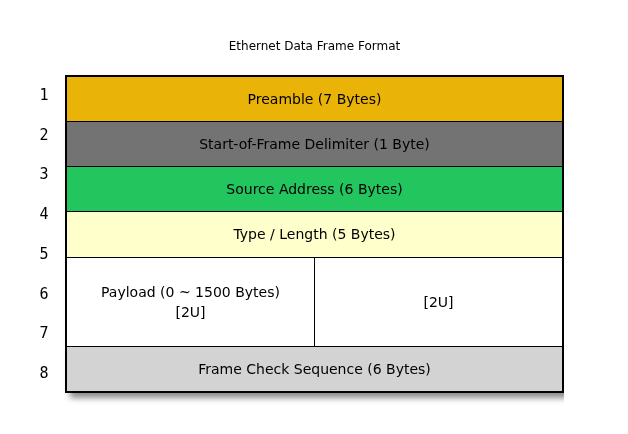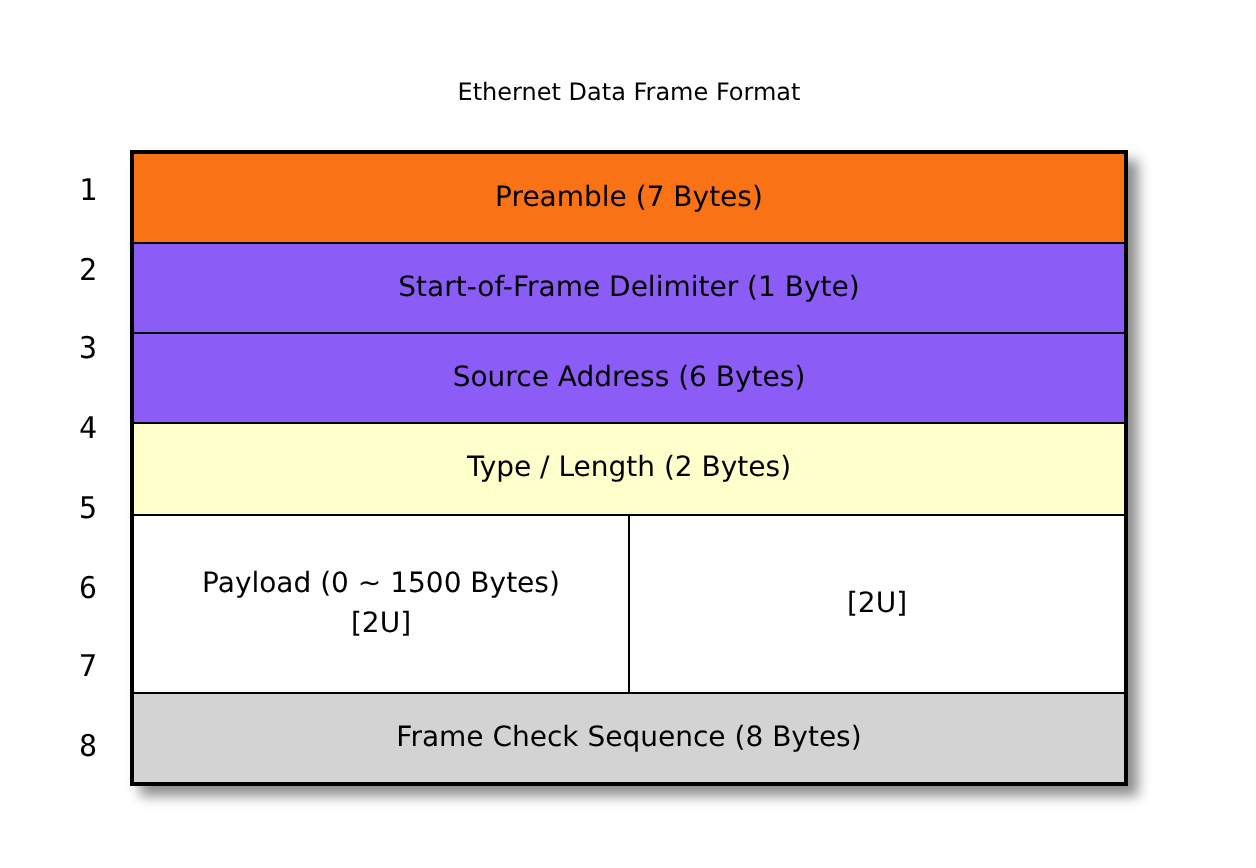--- a/index.html
+++ b/index.html
@@ -1,19 +1,19 @@
 <!DOCTYPE html>
 <html><head>
 <meta charset="utf-8">
 <style>
   html, body { margin: 0; padding: 0; }
   body { background: #ffffff; }
   .page {
     position: relative;
-    width: 628px;
+    width: 564px;
     height: 434px;
     background: #ffffff;
     overflow: hidden;
     font-family: "DejaVu Sans", sans-serif;
     color: #000000;
   }
   .title-block {
     position: absolute;
     left: 65px;
     top: 39px;
@@ -92,29 +92,29 @@
     <div class="num">2</div>
     <div class="num">3</div>
     <div class="num">4</div>
     <div class="num">5</div>
     <div class="num">6</div>
     <div class="num">7</div>
     <div class="num">8</div>
   </div>
 
   <div class="frame-table">
-    <div class="frow" style="background-color: #f97316;">Preamble (7 Bytes)</div>
-    <div class="frow" style="background-color: #8b5cf6;">Start-of-Frame Delimiter (1 Byte)</div>
-    <div class="frow" style="background-color: #8b5cf6;">Source Address (6 Bytes)</div>
-    <div class="frow" style="background-color: rgb(255, 255, 204);">Type / Length (2 Bytes)</div>
+    <div class="frow" style="background-color: #eab308;">Preamble (7 Bytes)</div>
+    <div class="frow" style="background-color: #737373;">Start-of-Frame Delimiter (1 Byte)</div>
+    <div class="frow" style="background-color: #22c55e;">Source Address (6 Bytes)</div>
+    <div class="frow" style="background-color: rgb(255, 255, 204);">Type / Length (5 Bytes)</div>
     <div class="frow merged" style="background-color: rgb(255, 255, 255);">
       <div class="merged-cell left">
         <div>Payload (0 ~ 1500 Bytes)</div>
         <div>[2U]</div>
       </div>
       <div class="merged-cell">
         <div>[2U]</div>
       </div>
     </div>
-    <div class="frow" style="background-color: rgb(211, 211, 211);">Frame Check Sequence (8 Bytes)</div>
+    <div class="frow" style="background-color: rgb(211, 211, 211);">Frame Check Sequence (6 Bytes)</div>
   </div>
 
 </div>
 
 </body></html>

